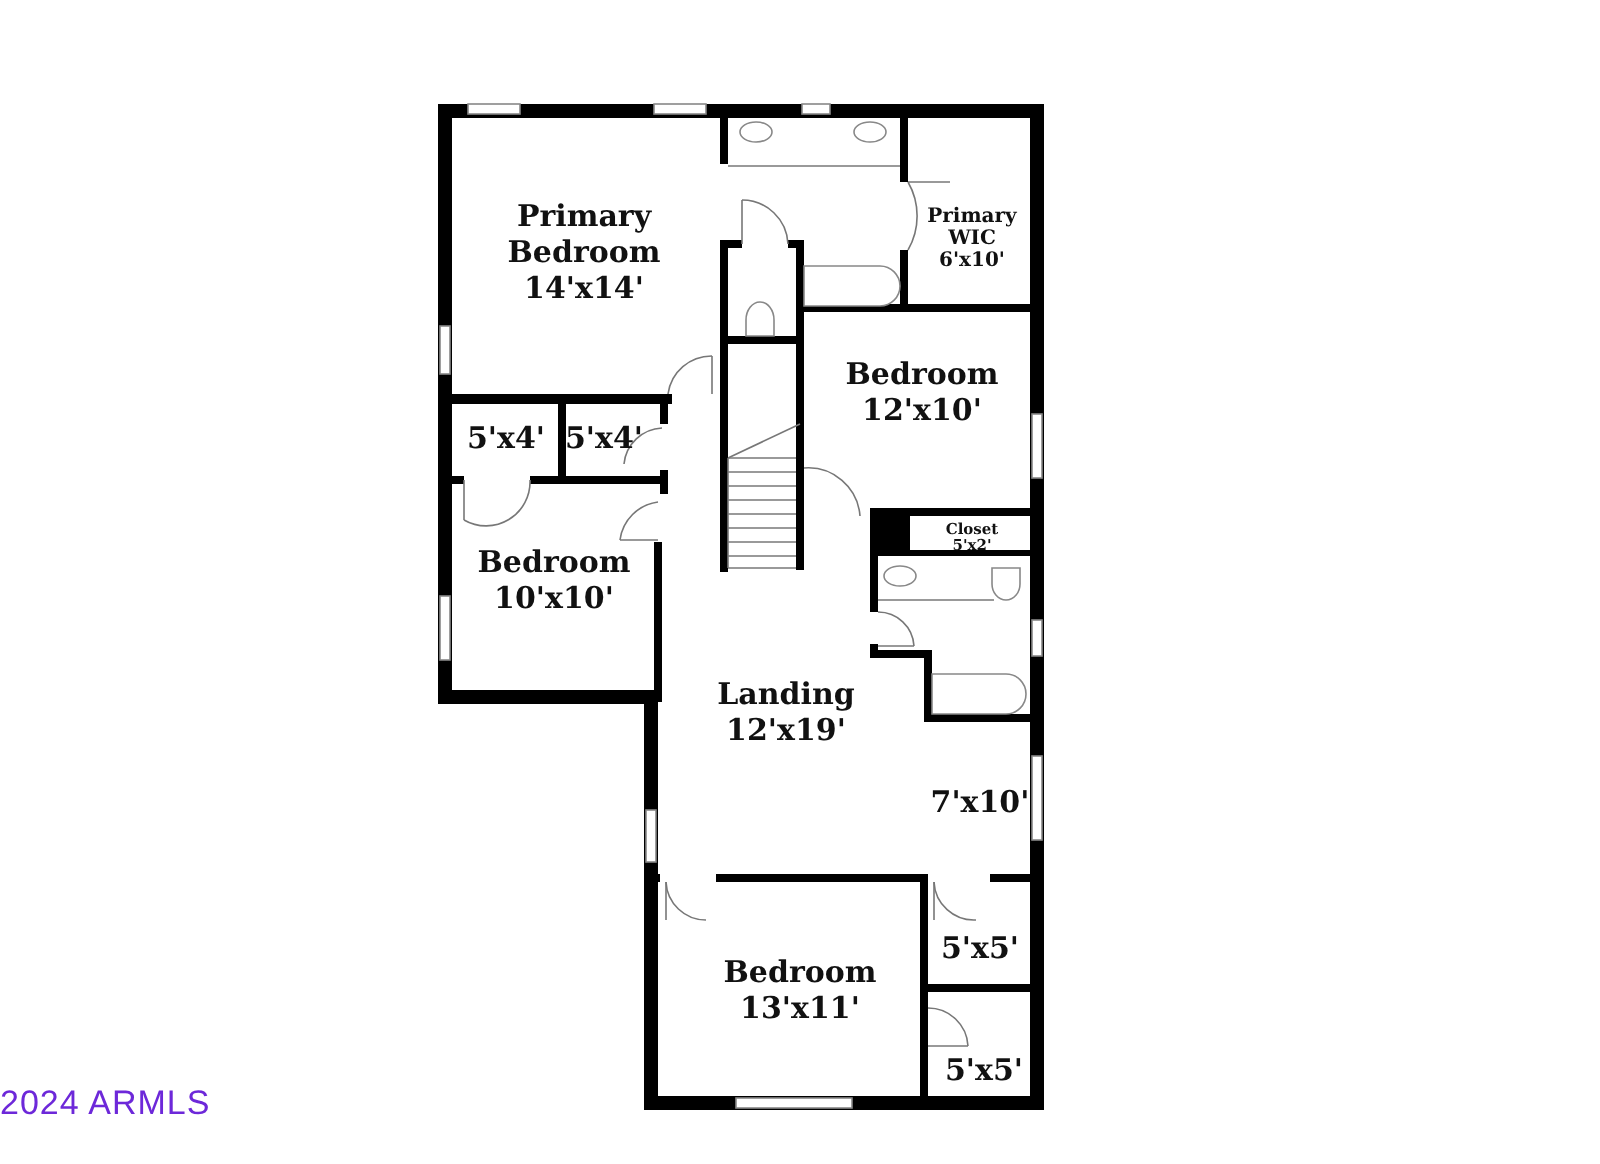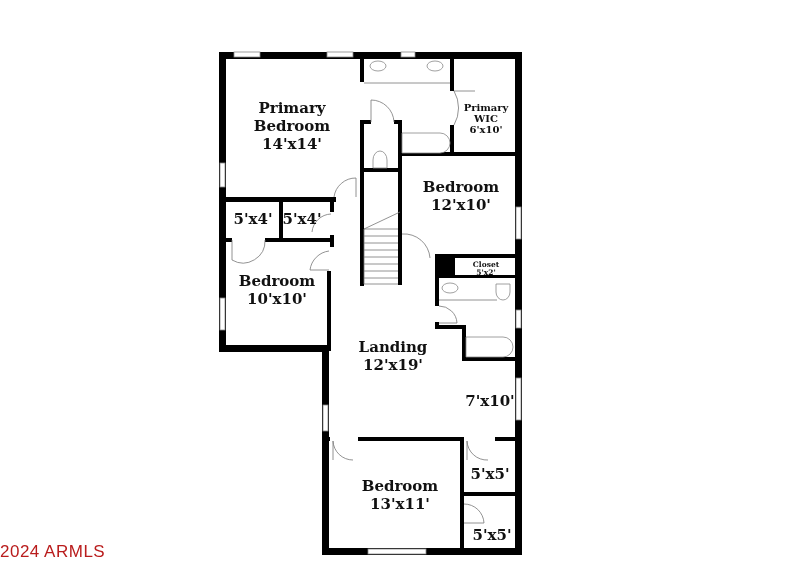--- a/index.html
+++ b/index.html
@@ -6,21 +6,21 @@
   body { width: 800px; height: 582px; position: relative; overflow: hidden; font-family: "DejaVu Serif", serif; }
   #plan { position: absolute; left: 0; top: 0; width: 800px; height: 582px; }
   .wall { fill: #000; }
   .thin { stroke: #777; stroke-width: 0.8; fill: none; }
   .win { fill: #fff; stroke: #888; stroke-width: 0.8; }
   .fix { fill: #fff; stroke: #888; stroke-width: 0.8; }
   .lbl { font-family: "DejaVu Serif", "Liberation Serif", serif; font-weight: bold; fill: #111; text-anchor: middle; }
   .lbl-lg { font-size: 15px; }
   .lbl-sm { font-size: 10px; }
   .lbl-xs { font-size: 7.5px; }
-  .watermark { position: absolute; left: 0; top: 542px; font-family: "Liberation Sans", sans-serif; font-size: 17px; color: #b91c1c; letter-spacing: 0.5px; }
+  .watermark { position: absolute; left: 0; top: 542px; font-family: "Liberation Sans", sans-serif; font-size: 17px; color: #6d28d9; letter-spacing: 0.5px; }
 </style>
 </head>
 <body>
 
 <svg id="plan" viewBox="0 0 800 582" xmlns="http://www.w3.org/2000/svg">
 
   <g>
     <rect class="wall" x="219" y="52" width="303" height="7"></rect>
     <rect class="wall" x="219" y="52" width="7" height="300"></rect>
     <rect class="wall" x="515" y="52" width="7" height="503"></rect>

